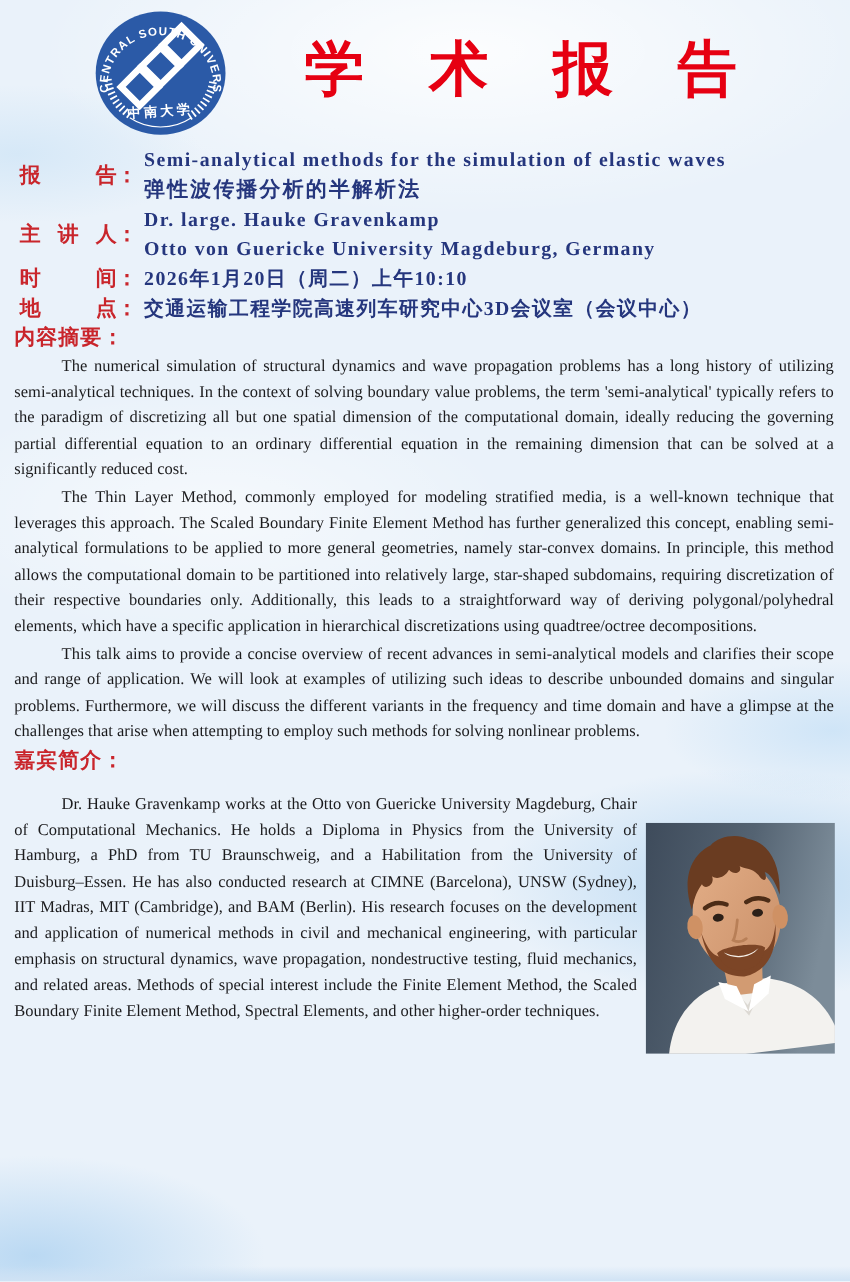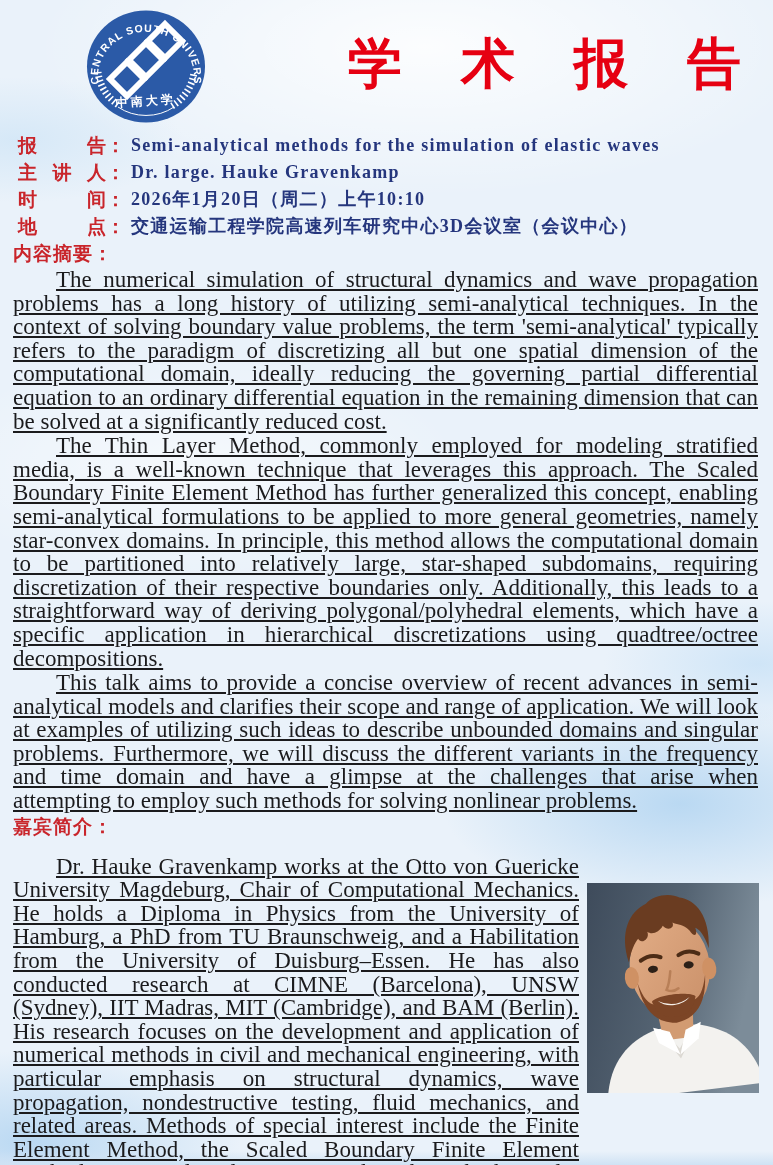--- a/index.html
+++ b/index.html
@@ -25,21 +25,21 @@
       radial-gradient(ellipse 300px 130px at 4% 98%, rgba(170,208,240,.75), rgba(170,208,240,0) 70%),
       radial-gradient(ellipse 220px 90px at 98% 57%, rgba(185,218,245,.55), rgba(185,218,245,0) 70%),
       radial-gradient(ellipse 240px 90px at 2% 12%, rgba(197,224,245,.55), rgba(197,224,245,0) 70%),
       radial-gradient(ellipse 520px 200px at 55% 4%, rgba(255,255,255,.85), rgba(255,255,255,0) 75%),
       radial-gradient(ellipse 360px 150px at 25% 40%, rgba(255,255,255,.55), rgba(255,255,255,0) 75%);
   }
   
   .header{display:flex;align-items:flex-start;padding:10px 30px 0 86px;height:124px;}
   .logo{width:120px;height:113px;flex:none;}
   .title{
-    flex:1;text-align:right;margin-top:26px;
+    flex:1;text-align:center;margin-top:26px;
     font-family:"Liberation Sans","DejaVu Sans",sans-serif;
     font-weight:900;font-size:54px;line-height:1;
     color:var(--title-red);
     letter-spacing:2px;word-spacing:40px;white-space:nowrap;
   }
   
   .info{padding:8px 15px 0 18px;}
   .irow{display:flex;align-items:center;line-height:27px;}
   .ilabel{
     display:inline-block;width:88px;flex:none;
@@ -49,23 +49,23 @@
   .icolon{flex:none;color:var(--label-red);font-weight:bold;font-size:19px;margin-right:6px;}
   .ival{color:var(--navy);font-weight:bold;font-size:18px;letter-spacing:1.3px;}
   .ival .zh{font-size:19px;letter-spacing:2px;}
   .section-label{
     padding:0 15px 0 13px;line-height:27px;
     color:var(--label-red);font-weight:bold;font-size:19px;letter-spacing:1px;
   }
   
   .para{
     margin:1px 15px 0 13px;
-    font-size:23px;line-height:23.6px;
+    font-size:15px;line-height:23.6px;
     color:var(--ink);
-    text-align:justify;text-indent:43px;text-decoration:underline;
+    text-align:justify;text-indent:43px;
   }
   .bio-row{display:flex;align-items:flex-start;margin:15px 14px 0 13px;}
   .bio-text{flex:none;width:566px;margin:0;}
   .photo{flex:none;width:172px;height:210px;margin:28px 0 0 8px;}
   .photo svg{display:block;width:100%;height:100%;}
 </style>
 </head>
 <body>
 
 <div class="page">
@@ -101,28 +101,30 @@
     <h1 class="title">学 术 报 告</h1>
   </div>
 
   <div class="info">
 
     <div class="irow">
       <span class="ilabel">报告</span>
         <span class="icolon">：</span>
       <div class="ival">
         <div>Semi-analytical methods for the simulation of elastic waves</div>
+        <div class="zh">弹性波传播分析的半解析法</div>
       </div>
     </div>
 
     <div class="irow">
       <span class="ilabel">主讲人</span>
         <span class="icolon">：</span>
       <div class="ival">
         <div>Dr. large. Hauke Gravenkamp</div>
+        <div>Otto von Guericke University Magdeburg, Germany</div>
       </div>
     </div>
 
     <div class="irow">
       <span class="ilabel">时间</span>
         <span class="icolon">：</span>
       <div class="ival zh">2026年1月20日（周二）上午10:10</div>
     </div>
 
     <div class="irow">

